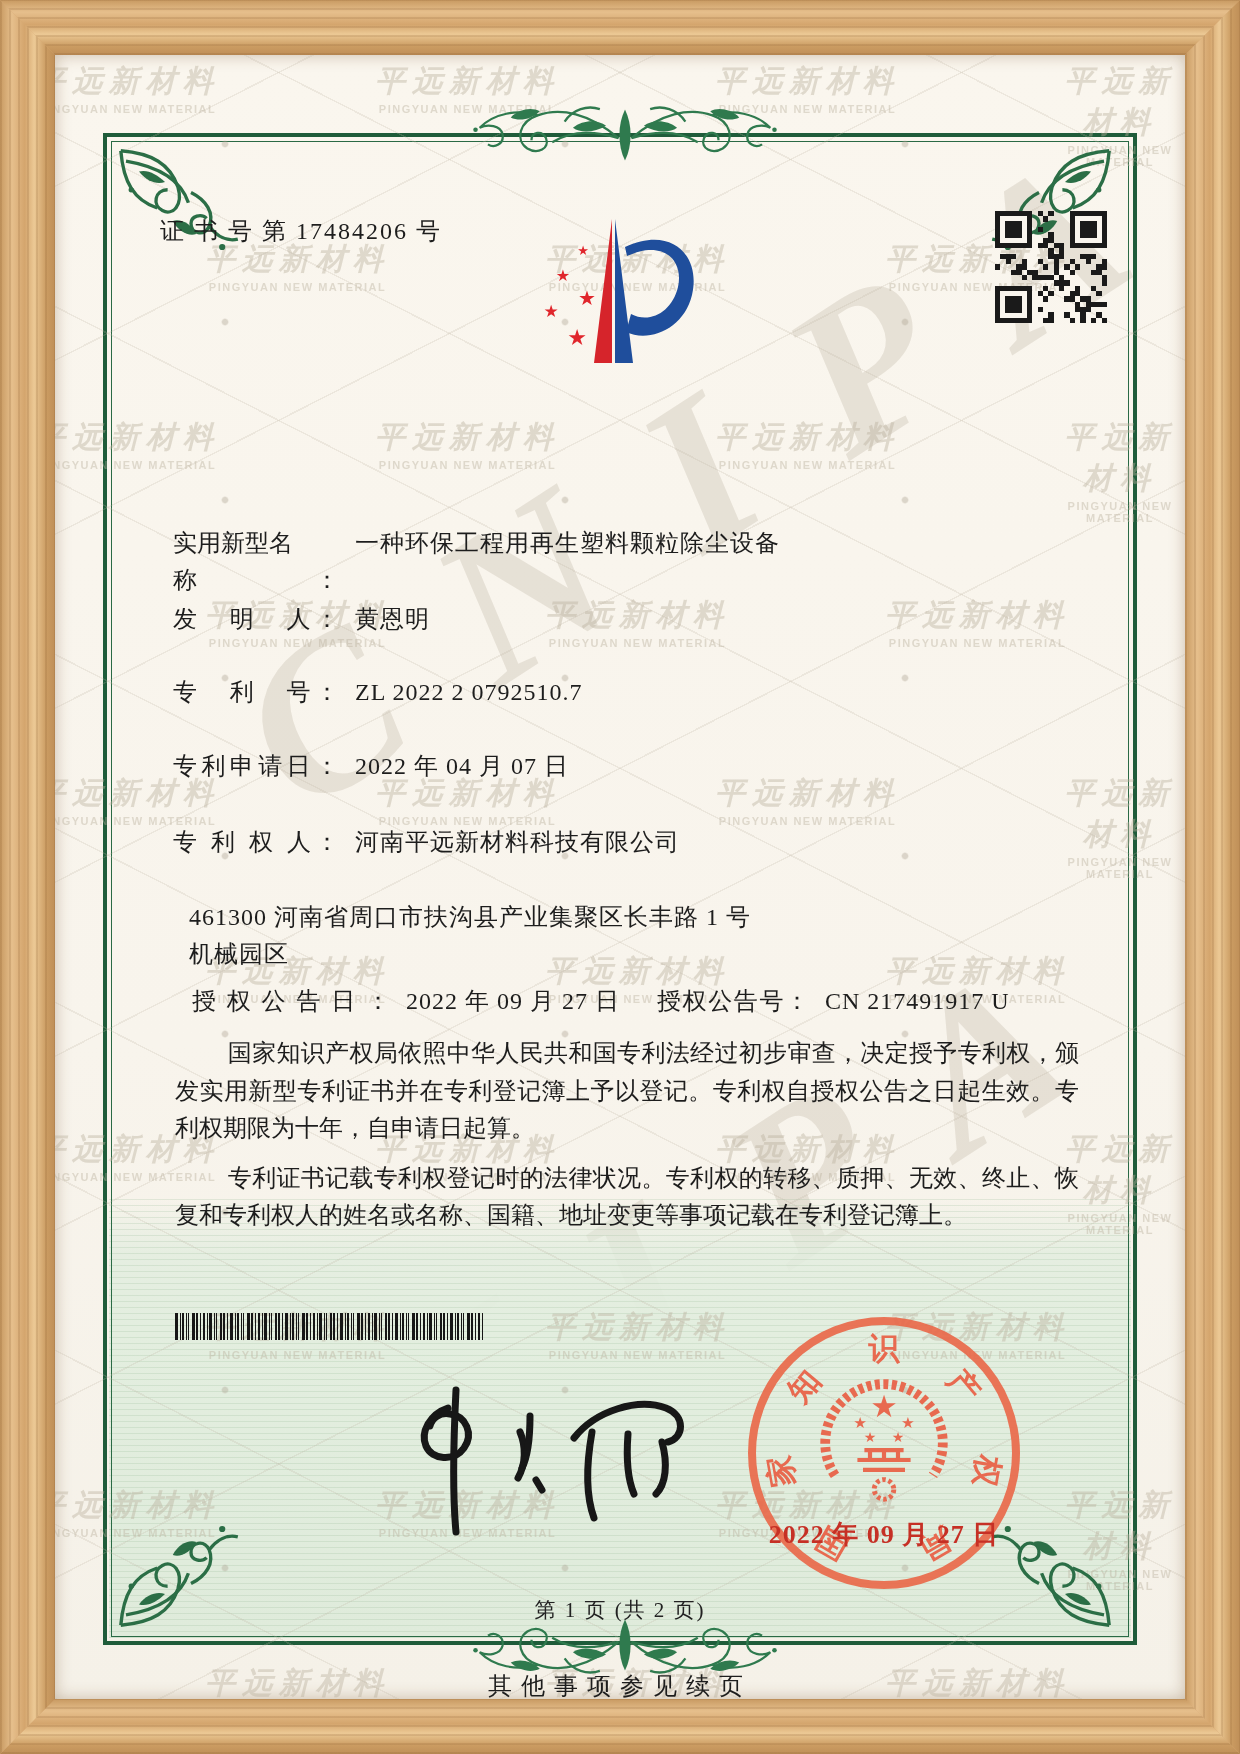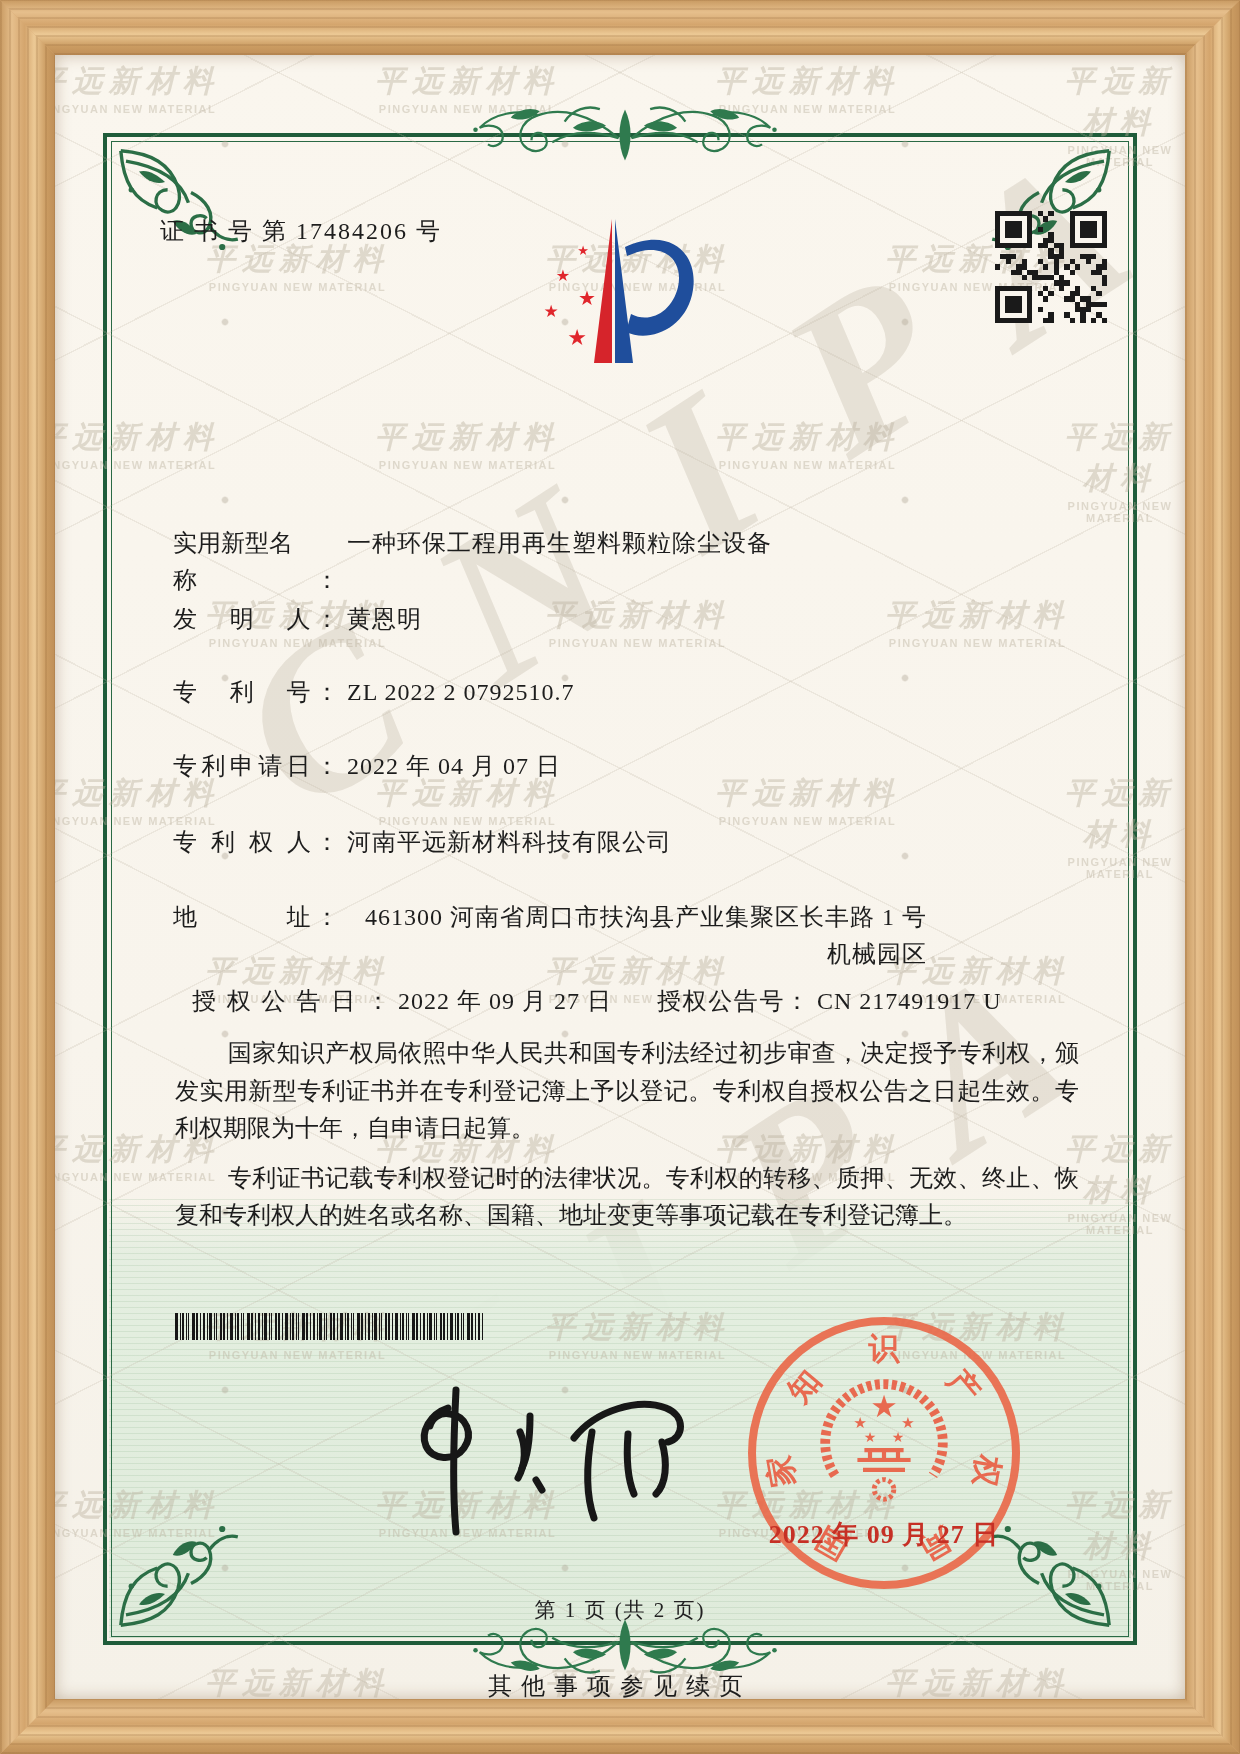--- a/index.html
+++ b/index.html
@@ -61,21 +61,21 @@
   #qr-cells{display:grid;grid-template-columns:repeat(21,1fr);grid-auto-rows:1fr;width:100%;height:100%;}
   #qr-cells i{display:block;}
   #qr-cells i.on{background:#1a1a1a;}
   .qf{position:absolute;width:37px;height:37px;box-sizing:border-box;border:5px solid #1a1a1a;background:#f9f5ee;}
   .qf::after{content:"";position:absolute;inset:5px;background:#1a1a1a;}
   .qf-tl{left:0;top:0;}.qf-tr{right:0;top:0;}.qf-bl{left:0;bottom:0;}
   .title{position:absolute;left:0;top:325px;width:1045px;text-align:center;
     font-size:47px;font-weight:bold;letter-spacing:10px;color:#111;}
   .row{position:absolute;left:118px;display:flex;font-size:24px;line-height:37px;}
   .f-label{display:inline-block;width:166px;text-align-last:justify;-moz-text-align-last:justify;flex:none;}
-  .f-value{display:inline-block;margin-left:8px;letter-spacing:1px;text-align:right;}
+  .f-value{display:inline-block;margin-left:16px;letter-spacing:1px;}
   .r-name{top:470px;}.r-inventor{top:546px;}.r-patno{top:619px;}
   .r-filing{top:693px;}.r-owner{top:769px;}.r-addr{top:844px;}
   .r-addr .f-value{width:580px;}
   .r-grant{top:928px;left:91px;}
   .r-grant .f-label{width:198px;margin-left:46px;}
   .g2{position:absolute;left:602px;top:928px;display:flex;font-size:24px;line-height:37px;}
   .g2 .f-label{width:152px;}
   .body-text{position:absolute;left:108px;top:968px;width:928px;font-size:24px;
     line-height:37.5px;text-align:justify;}
   .body-text p{margin:12px;text-indent:2.2em;}
@@ -803,21 +803,20 @@
       </div>
       <div class="row r-filing">
         <span class="f-label">专利申请日：</span>
         <span class="f-value">2022 年 04 月 07 日</span>
       </div>
       <div class="row r-owner">
         <span class="f-label">专 利 权 人：</span>
         <span class="f-value">河南平远新材料科技有限公司</span>
       </div>
       <div class="row r-addr">
-        <span class="f-label">地　　　址：</span>
         <span class="f-value">461300 河南省周口市扶沟县产业集聚区长丰路 1 号机械园区</span>
       </div>
       <div class="row r-grant">
         <span class="f-label">授权公告日：</span>
         <span class="f-value">2022 年 09 月 27 日</span>
       </div>
       <div class="g2">
         <span class="f-label">授权公告号：</span>
         <span class="f-value">CN 217491917 U</span>
       </div>

